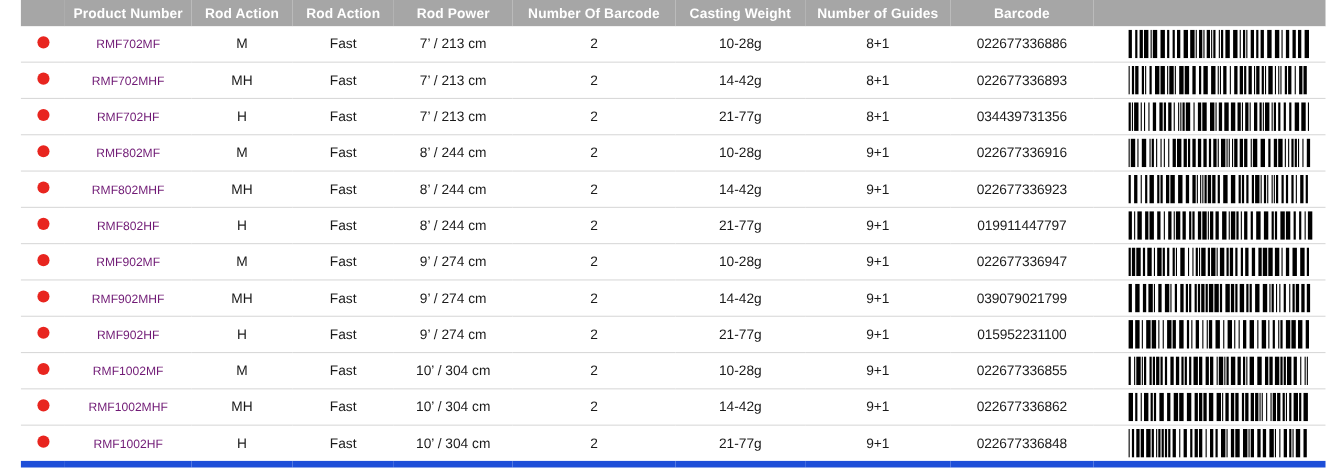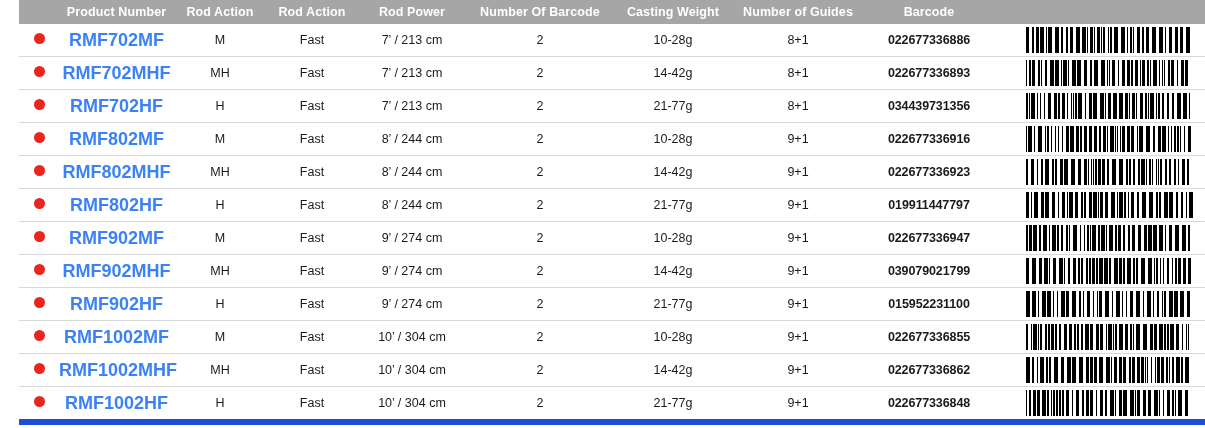--- a/index.html
+++ b/index.html
@@ -63,28 +63,27 @@
   .col-bars { width: 230px; }
 
   .dot {
     display: inline-block;
     width: 11px;
     height: 11px;
     border-radius: 50%;
     background: #e8251f;
   }
   .product {
-    color: #3b82f6;
-    font-weight: bold;
-    font-size: 18px;
+    color: #701a75;
+    font-weight: normal;
+    font-size: 11px;
   }
   .barcode-num {
     font-size: 12.5px;
     letter-spacing: -0.1px;
-    font-weight: bold;
   }
   .bars {
     display: block;
     height: 26px;
     width: 170px;
     margin: 0 auto;
   }
   .bars svg { display: block; }
 </style>
 </head>

